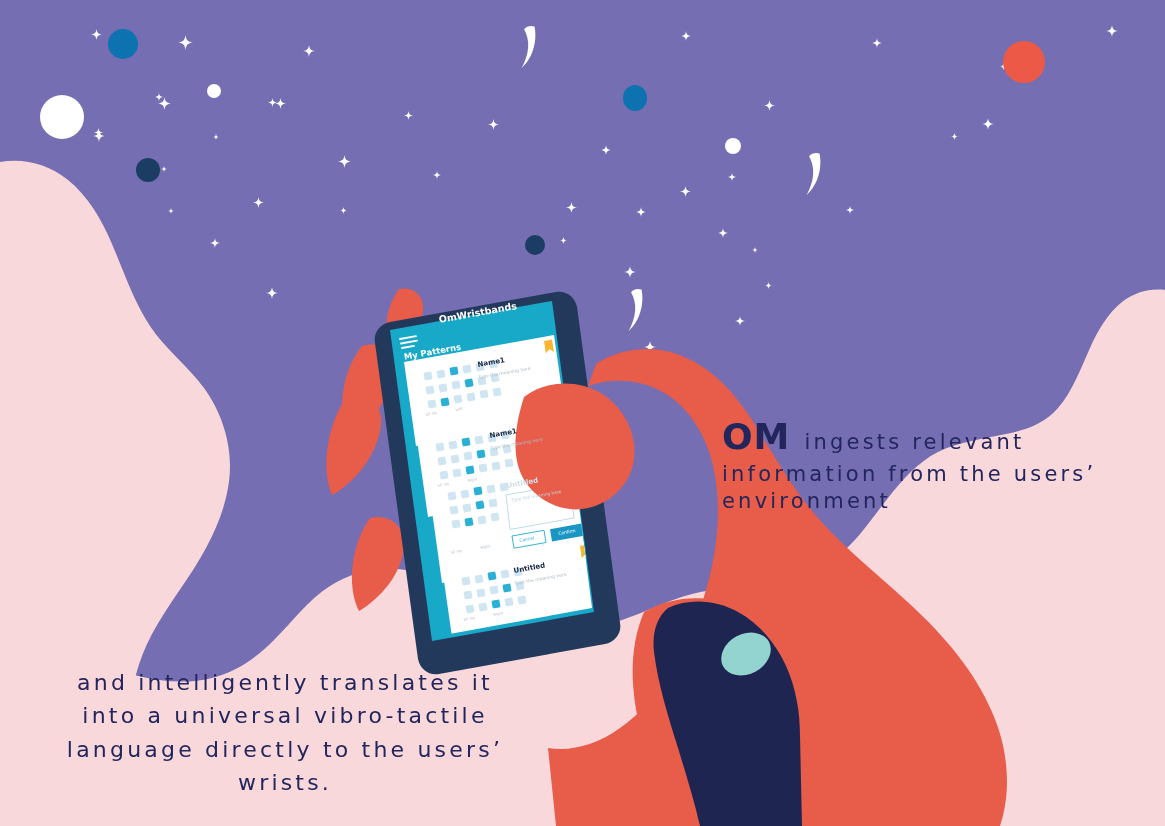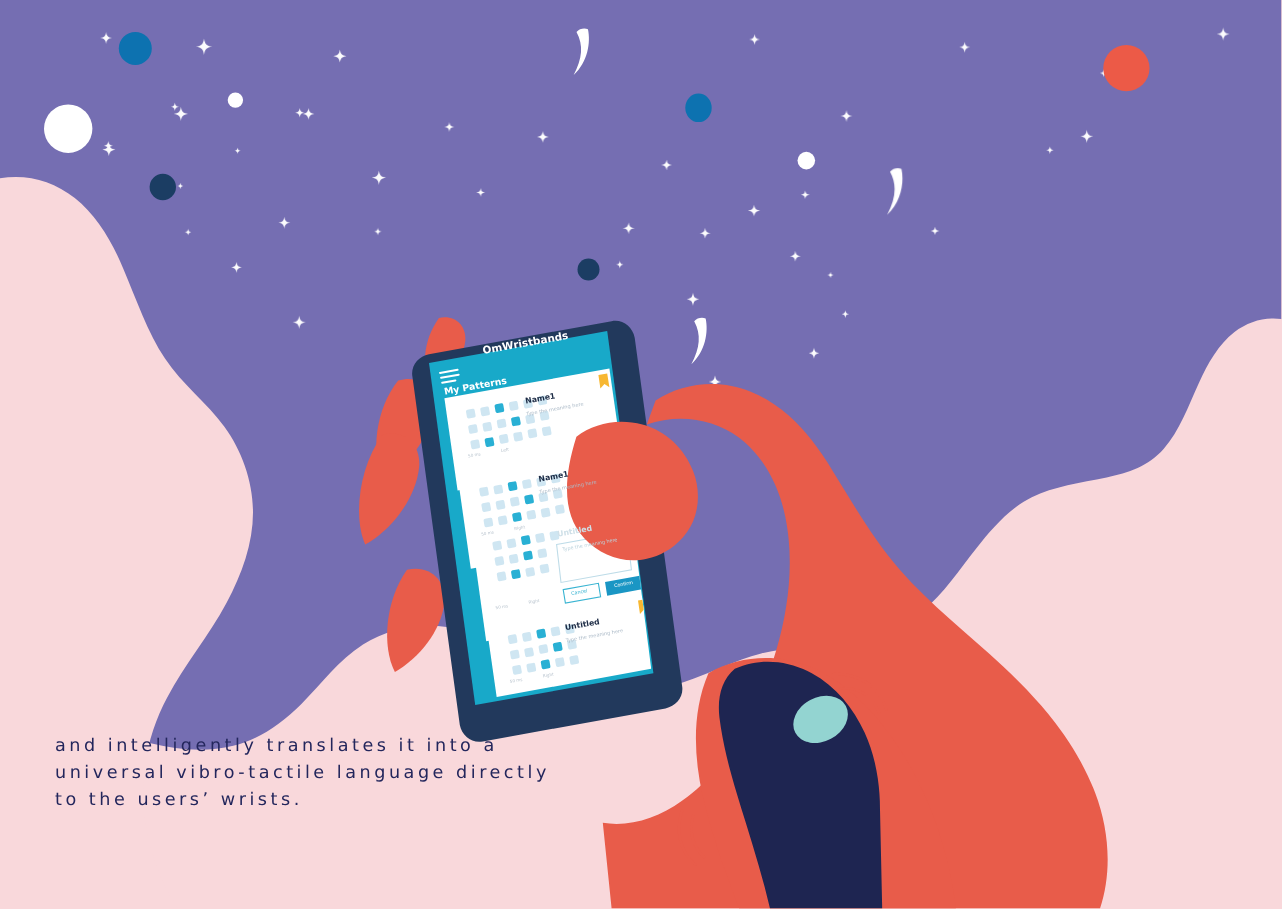--- a/index.html
+++ b/index.html
@@ -23,23 +23,24 @@
     display:inline-block; vertical-align:baseline; margin-right:14px;
   }
   .headline .rest{
     font-size:21px; font-weight:500; letter-spacing:3.2px;
     display:inline;
   }
 
   
   .para{
     position:absolute; left:50px; top:666px; width:470px;
-    color:#23265C; font-size:16px; font-weight:500;
+    color:#23265C; font-size:22px; font-weight:500;
     letter-spacing:3.2px; line-height:1.52;
     font-family:"DejaVu Sans", sans-serif;
+    text-align:center;
   }
 
   
   .ui{position:absolute;left:0;top:0;pointer-events:none;}
   .ui span{position:absolute;display:block;white-space:nowrap;
            font-family:"DejaVu Sans", sans-serif;}
   .app-title{font-size:9.5px;font-weight:bold;color:#ffffff;}
   .sect-title{font-size:8.5px;font-weight:bold;color:#ffffff;}
   .card-title{font-size:7px;font-weight:bold;color:#1b2a44;}
   .card-sub{font-size:4.6px;color:#aebcc9;}
@@ -378,16 +379,19 @@
     <span class="btn-txt" style="left:558px;top:531px;color:#FFFFFF;transform:rotate(-10.2deg);transform-origin:left top;">Confirm</span>
     <span class="card-foot" style="left:450px;top:550px;transform:rotate(-10.2deg);transform-origin:left top;">50 ms</span>
     <span class="card-foot" style="left:480px;top:545px;transform:rotate(-10.2deg);transform-origin:left top;">Right</span>
 
     <span class="card-title" style="left:513px;top:567px;transform:rotate(-10.2deg);transform-origin:left top;">Untitled</span>
     <span class="card-sub" style="left:514px;top:581px;transform:rotate(-10.2deg);transform-origin:left top;">Type the meaning here</span>
     <span class="card-foot" style="left:463px;top:617px;transform:rotate(-10.2deg);transform-origin:left top;">50 ms</span>
     <span class="card-foot" style="left:493px;top:612px;transform:rotate(-10.2deg);transform-origin:left top;">Right</span>
   </div>
 
+  <div class="headline">
+    <span class="om">OM</span><span class="rest">ingests relevant information from the users’ environment</span>
+  </div>
 
   <div class="para">and intelligently translates it into a universal vibro-tactile language directly to the users’ wrists.</div>
 
 </div>
 
 </body></html>

